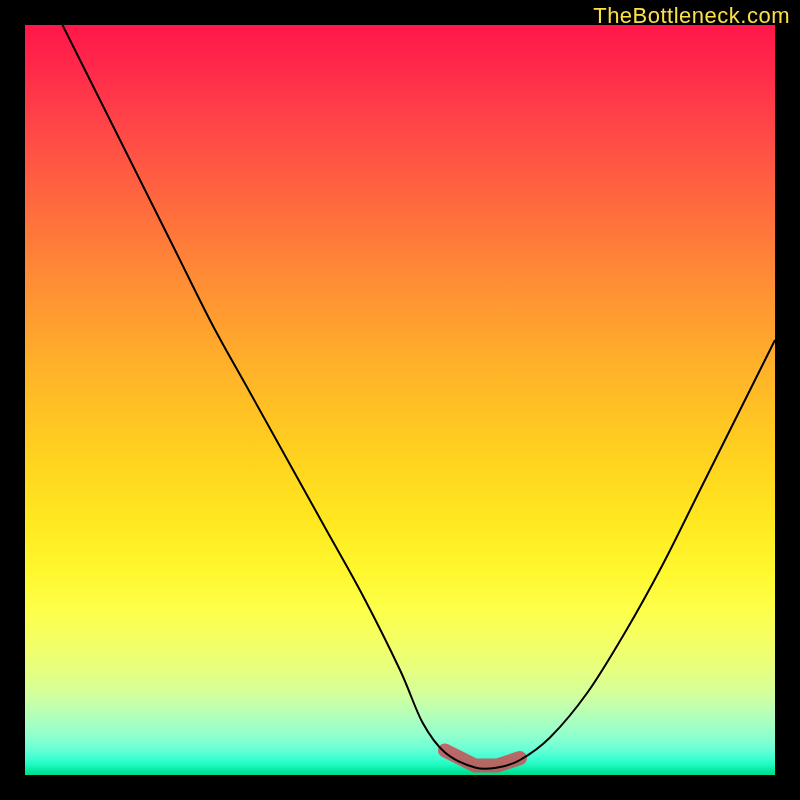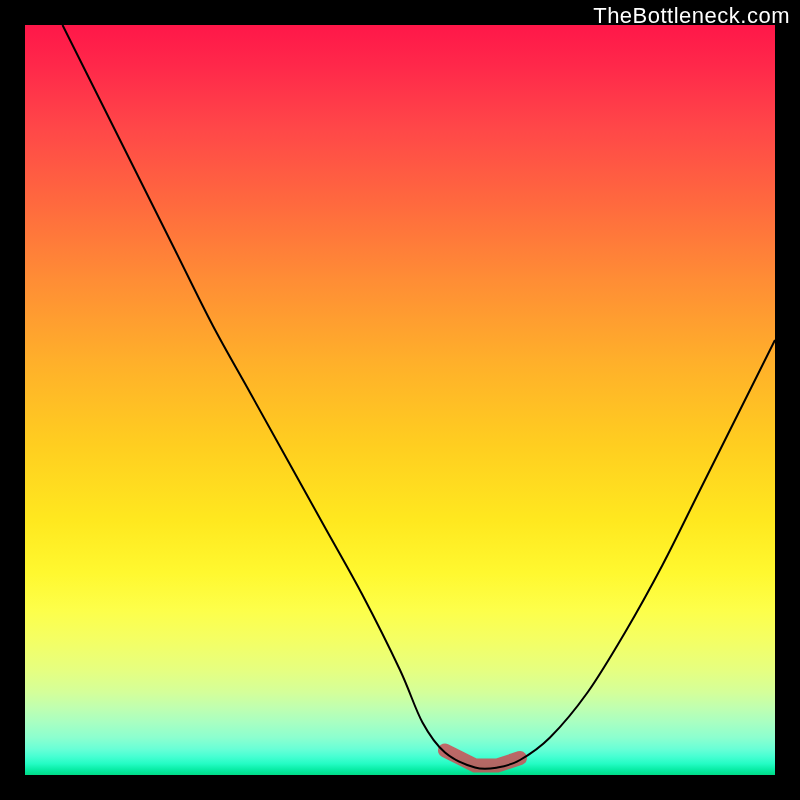--- a/index.html
+++ b/index.html
@@ -50,21 +50,21 @@
       #48ffd3 97.5%,
       #24fcc4 98.5%,
       #08eca5 99.3%,
       #00db87 100%
     );
   }
   .watermark {
     position: absolute;
     top: 3px;
     right: 10px;
-    color: #ffffff;
+    color: #fde047;
     font-size: 22px;
     letter-spacing: 0.5px;
     user-select: none;
   }
   svg.curve {
     position: absolute;
     inset: 0;
   }
   .marker {
     stroke: #cc4e54;

